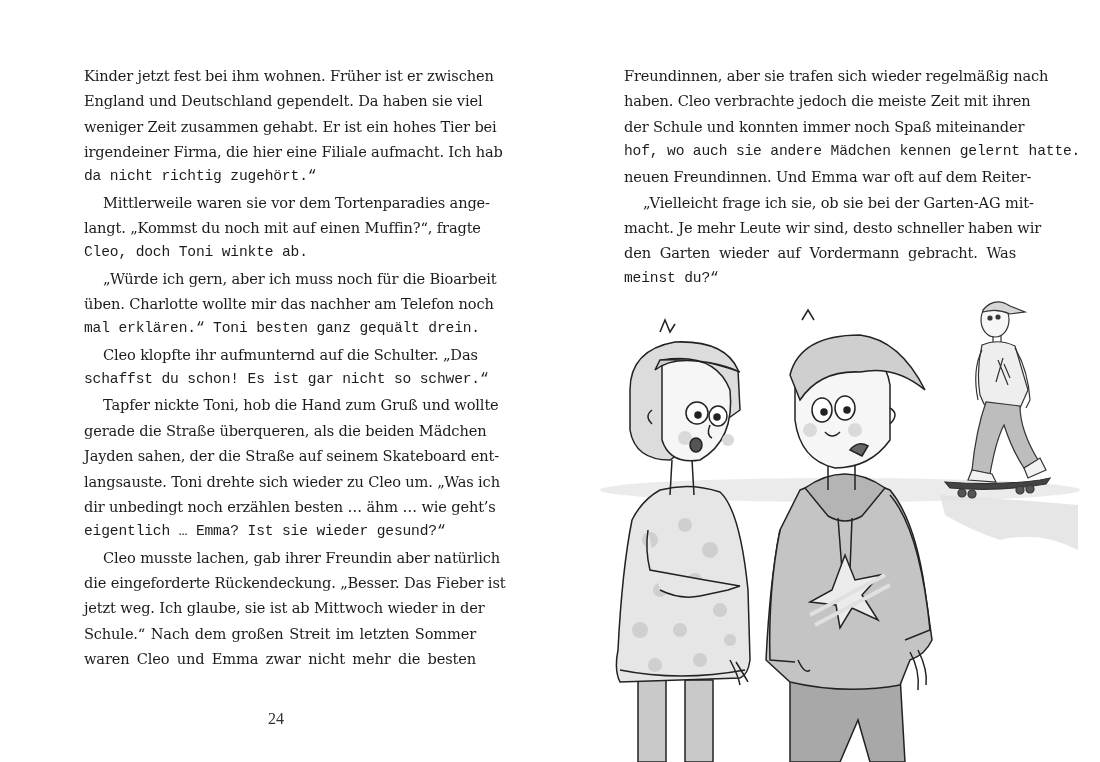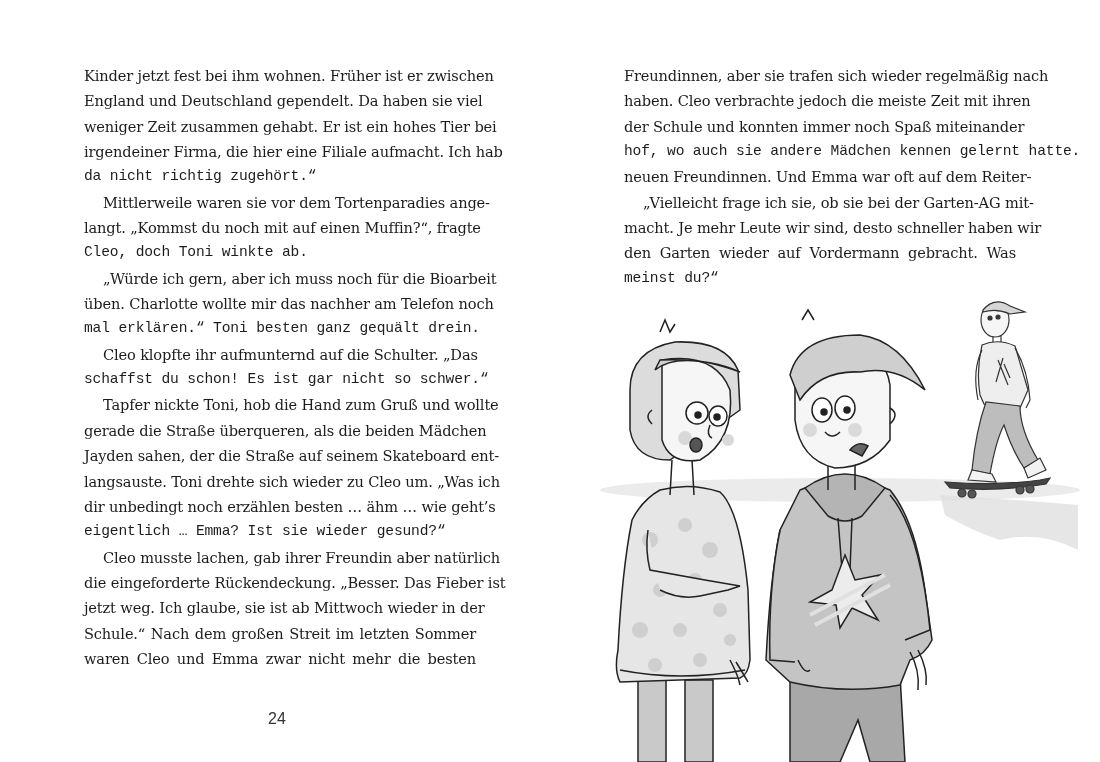--- a/index.html
+++ b/index.html
@@ -50,21 +50,21 @@
     .line.indent {
       padding-left: 19px;
     }
 
     .page-number {
       position: absolute;
       left: 268px;
       top: 710px;
       font-size: 16px;
       color: #333;
-      font-family: Liberation Sans, sans-serif;
+      font-family: Liberation Serif, serif;
     }
 
     .illustration {
       position: absolute;
       left: 600px;
       top: 290px;
       width: 480px;
       height: 472px;
     }
     .illustration svg {

